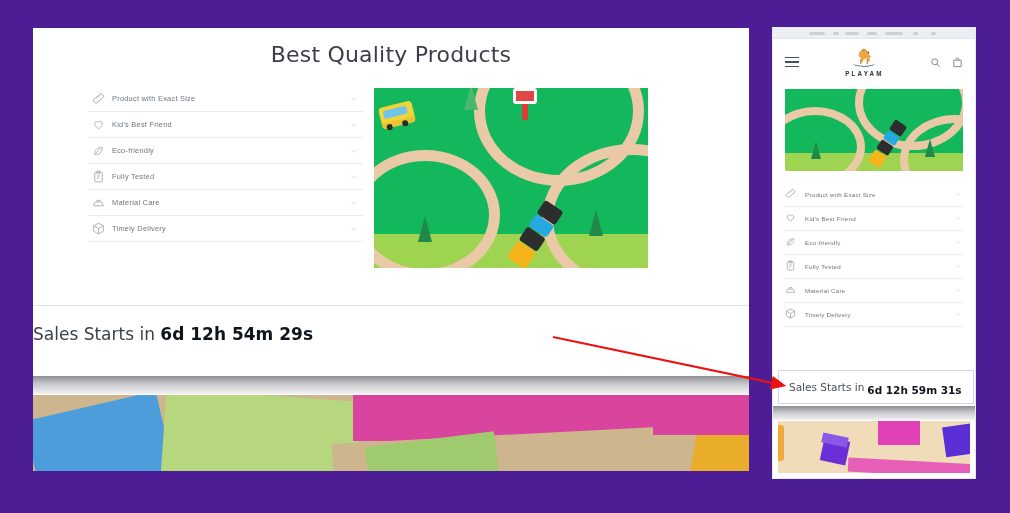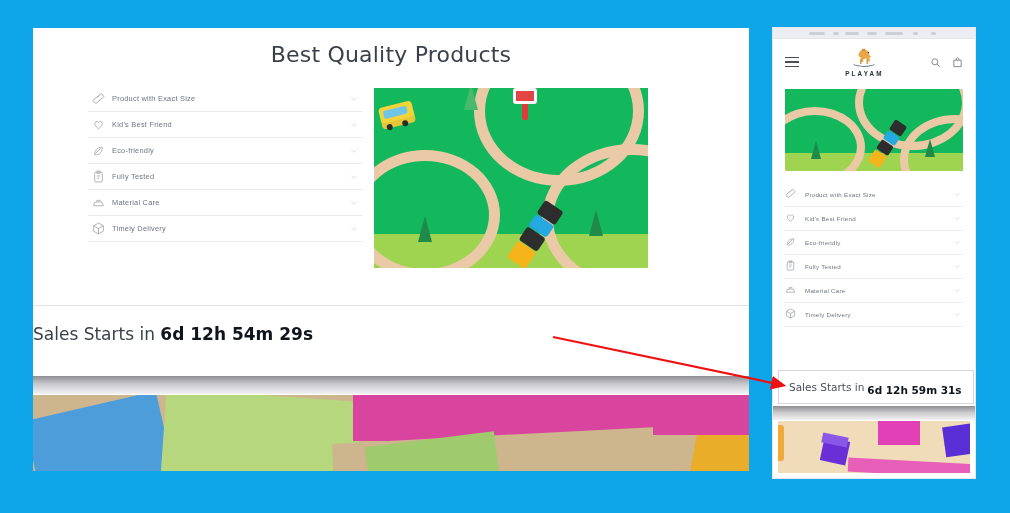--- a/index.html
+++ b/index.html
@@ -2,21 +2,21 @@
 <html><head>
 <meta charset="utf-8">
 <style>
   * { box-sizing: border-box; margin: 0; padding: 0; }
   html, body {
     width: 1010px; height: 513px;
     background: #262d3d;
     font-family: "Liberation Sans", sans-serif;
     overflow: hidden;
   }
-  #root { position: relative; width: 1010px; height: 513px; background: #0ea5e9; }
+  #root { position: relative; width: 1010px; height: 513px; background: #4c1d95; }
 
   
   .desktop-panel {
     position: absolute; left: 33px; top: 28px;
     width: 716px; height: 443px;
     background: #ffffff; overflow: hidden;
   }
   .desktop-title {
     position: absolute; left: 0; top: 14px; width: 716px;
     text-align: center;

